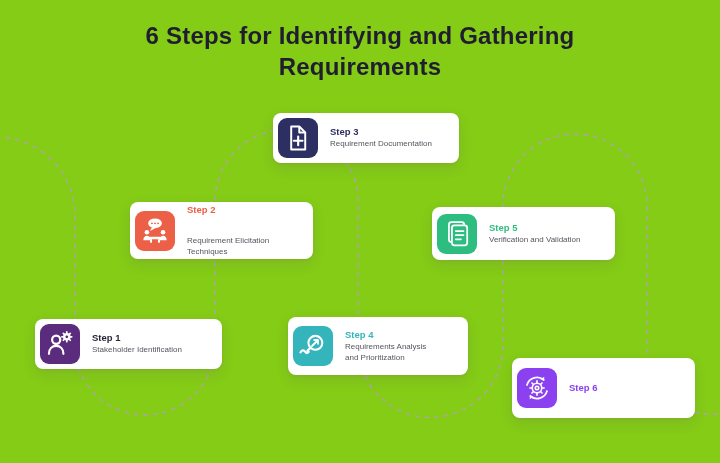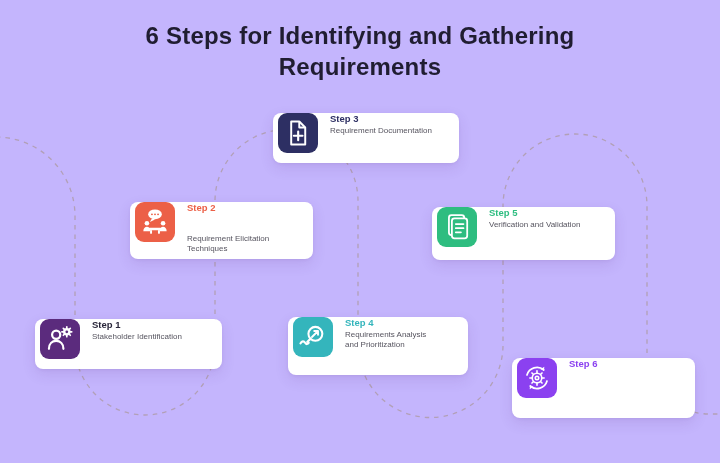--- a/index.html
+++ b/index.html
@@ -3,42 +3,42 @@
 <meta charset="utf-8">
 <style>
   html,body{margin:0;padding:0;}
   body{font-family:"Liberation Sans", sans-serif;}
   .page{position:relative;width:720px;height:463px;overflow:hidden;background:#f6e5f8;}
   .title{position:absolute;top:20px;left:0;right:0;margin:0 auto;max-width:440px;
          text-align:center;font-size:24px;line-height:1.3;font-weight:bold;
          color:#201d31;letter-spacing:.2px;}
   .flow{position:absolute;top:0;left:0;z-index:1;}
   .card{position:absolute;z-index:2;background:#ffffff;border-radius:8px;
-        display:flex;padding-left:5px;
+        display:flex;align-items:center;padding-left:5px;
         box-shadow:0 5px 14px rgba(91,43,125,.12), 0 1px 3px rgba(91,43,125,.07);}
   .tile{width:40px;height:40px;border-radius:9px;background:var(--tile);flex:0 0 40px;
         display:flex;align-items:center;justify-content:center;}
   .tile svg{width:34px;height:34px;display:block;}
   .txt{margin-left:12px;padding-right:8px;}
   .lbl{font-size:9.5px;font-weight:bold;color:var(--label);margin-bottom:2px;}
   .desc{font-size:8px;line-height:1.3;color:#56545f;}
   .c1{left:35px;top:319px;width:182px;height:50px;}
   .c2{left:130px;top:202px;width:178px;height:57px;}
   .c3{left:273px;top:113px;width:181px;height:50px;}
   .c4{left:288px;top:297px;width:175px;height:58px;margin-top:20px;}
   .c5{left:420px;top:207px;width:178px;height:53px;margin-left:12px;}
   .c6{left:512px;top:358px;width:178px;height:60px;}
   .c2 .desc{width:94px;margin-top:21px;}
   .c4 .desc{width:88px;}
   .c6 .desc{width:98px;}
 </style>
 </head>
 <body>
 
-<div class="page" style="background: #c4b5fd;">
+<div class="page" style="background: #84cc16;">
 
   <h1 class="title" style="color: rgb(32, 29, 49);">6 Steps for Identifying and Gathering Requirements</h1>
 
   <svg class="flow" width="720" height="463" viewBox="0 0 720 463" aria-hidden="true">
     <path id="flow-path" d="M -4 137 A 79 79 0 0 1 75 216 L 75 345 A 70 70 0 0 0 215 345 L 215 201
          A 71.5 71.5 0 0 1 358 201 L 358 345 A 72.5 72.5 0 0 0 503 345 L 503 206
          A 72 72 0 0 1 647 206 L 647 352 A 62 62 0 0 0 709 414 L 726 414" fill="none" stroke="#b2a0b6" stroke-width="1.3" stroke-dasharray="4.5 5"></path>
   </svg>
 
   <div class="card c1" style="--tile: #5b2b7d; --label: #29263a; background: rgb(255, 255, 255);">

